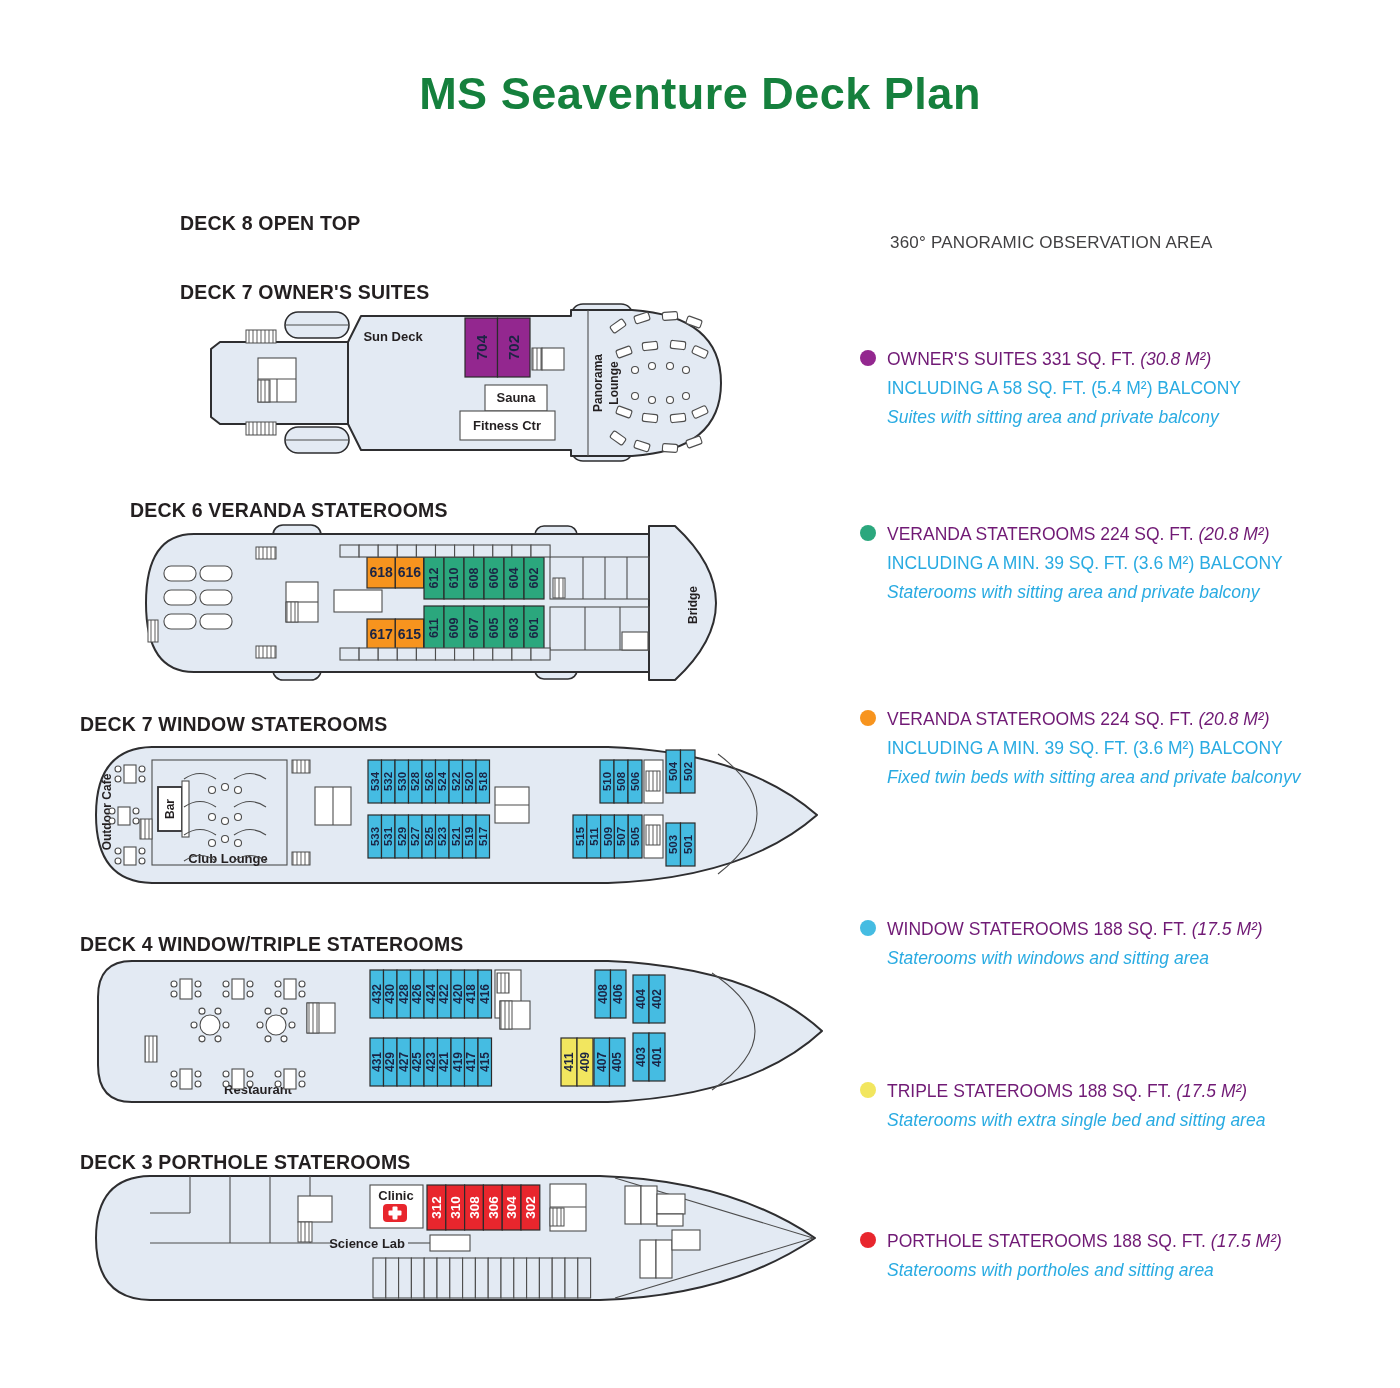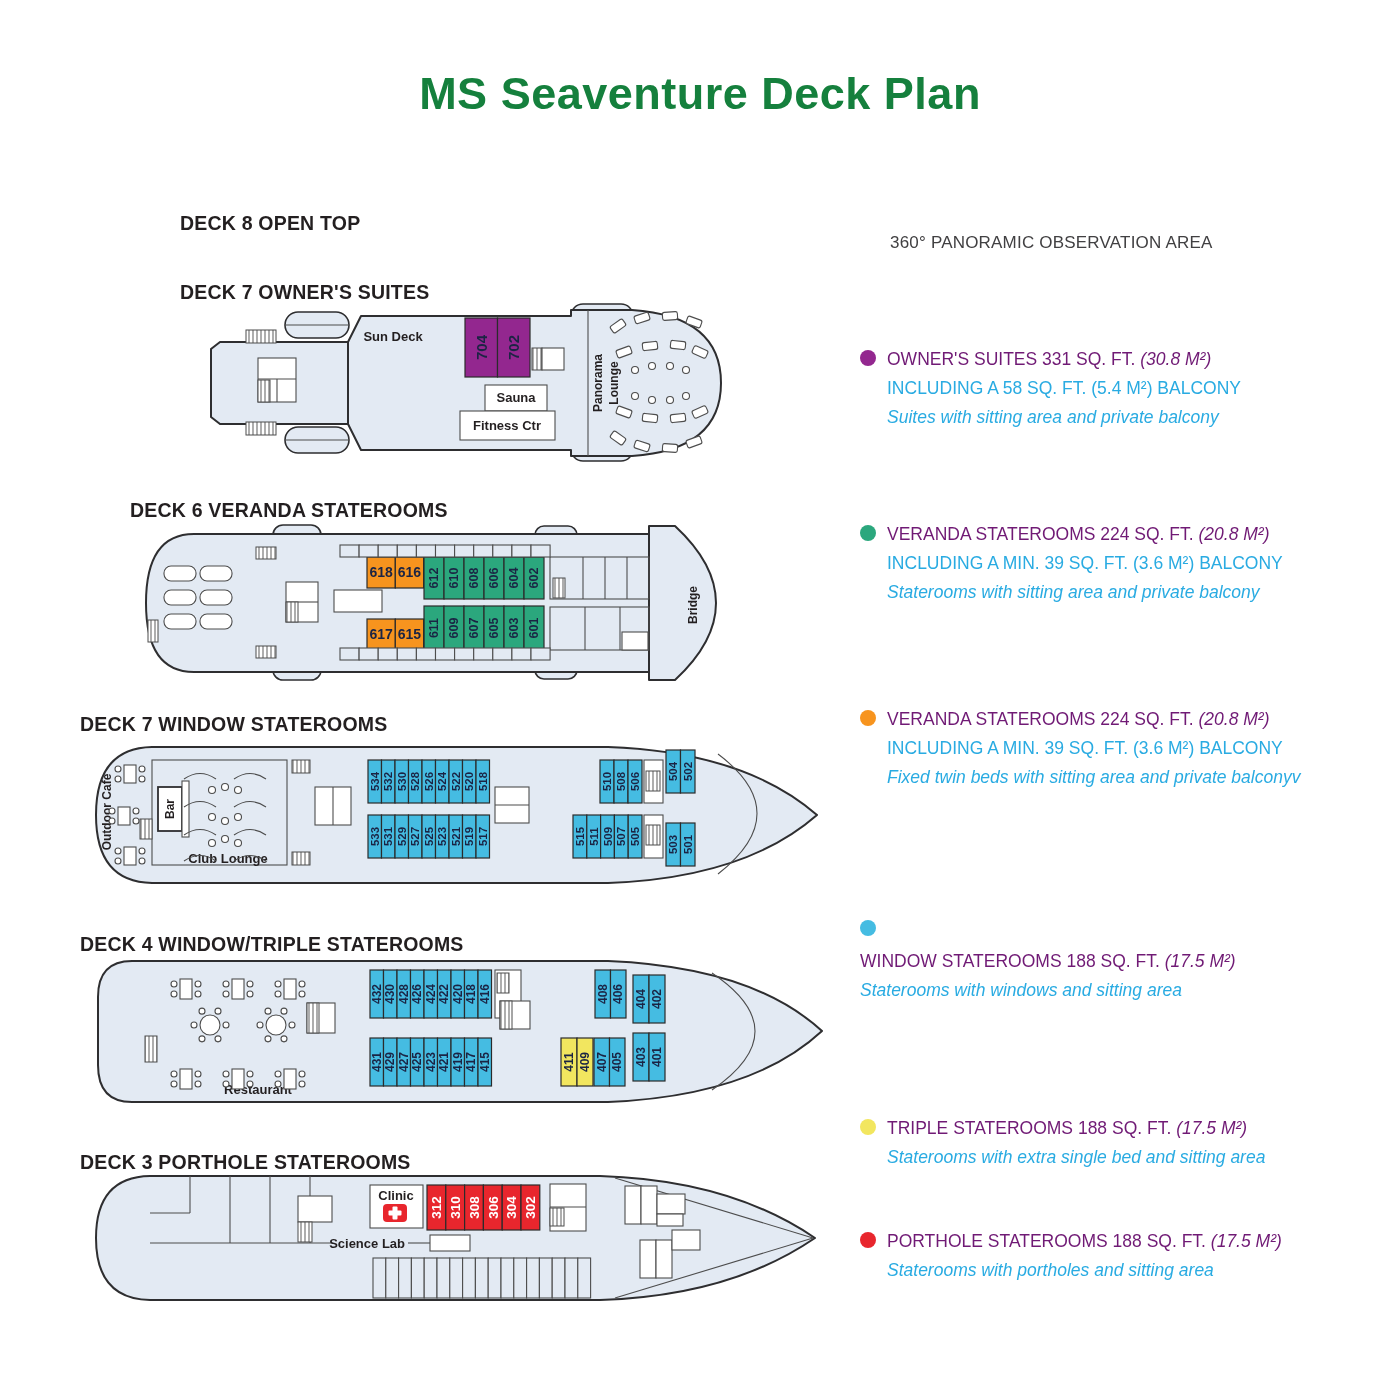--- a/index.html
+++ b/index.html
@@ -685,28 +685,28 @@
       </div>
     </div>
     <div class="legend-item" style="top: 705px;">
       <span class="legend-dot" style="background: rgb(247, 148, 30);"></span>
       <div>
         <div class="lg-l1"><span>VERANDA STATEROOMS 224 SQ. FT. </span><i>(20.8 M²)</i></div>
         <div class="lg-l2">INCLUDING A MIN. 39 SQ. FT. (3.6 M²) BALCONY</div>
         <div class="lg-l3">Fixed twin beds with sitting area and private balconyv</div>
       </div>
     </div>
-    <div class="legend-item" style="top: 915px; flex-direction: column;">
+    <div class="legend-item" style="top: 915px;">
       <span class="legend-dot" style="background: rgb(69, 188, 226);"></span>
       <div>
         <div class="lg-l1"><span>WINDOW STATEROOMS 188 SQ. FT. </span><i>(17.5 M²)</i></div>
         <div class="lg-l3">Staterooms with windows and sitting area</div>
       </div>
     </div>
-    <div class="legend-item" style="top: 1077px; margin-top: 37px;">
+    <div class="legend-item" style="top: 1077px;">
       <span class="legend-dot" style="background: rgb(242, 230, 95);"></span>
       <div>
         <div class="lg-l1"><span>TRIPLE STATEROOMS 188 SQ. FT. </span><i>(17.5 M²)</i></div>
         <div class="lg-l3">Staterooms with extra single bed and sitting area</div>
       </div>
     </div>
     <div class="legend-item" style="top: 1227px;">
       <span class="legend-dot" style="background: rgb(232, 38, 45);"></span>
       <div>
         <div class="lg-l1"><span>PORTHOLE STATEROOMS 188 SQ. FT. </span><i>(17.5 M²)</i></div>

